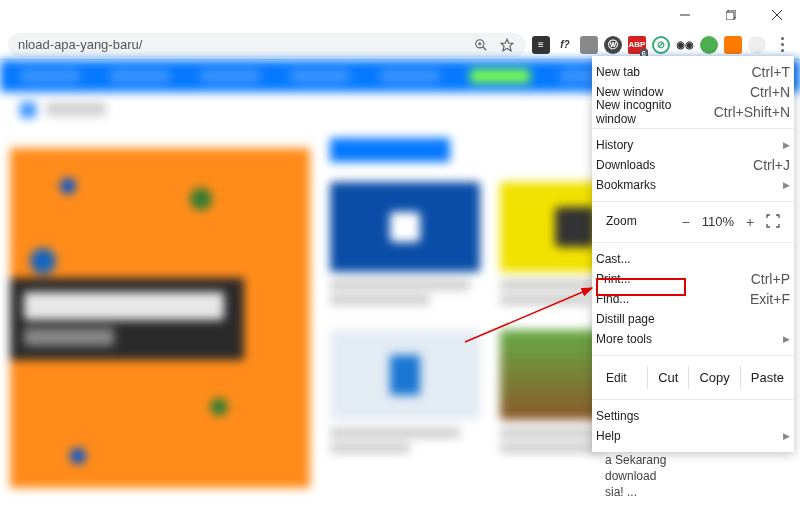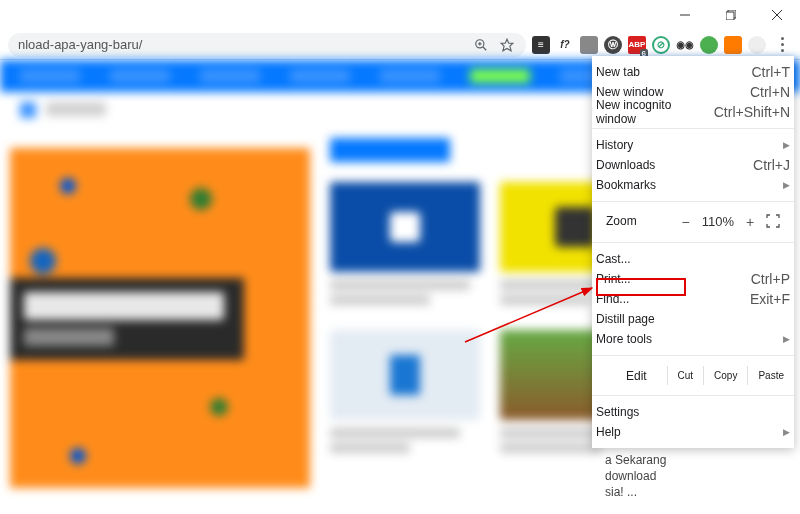--- a/index.html
+++ b/index.html
@@ -41,23 +41,23 @@
 .menu-sec { border-bottom: 1px solid #e8e8e8; padding: 6px 0; }
 .menu-sec:last-child { border-bottom: none; }
 .menu-item { display: flex; align-items: center; justify-content: space-between; padding: 4px 4px; height: 20px; cursor: pointer; }
 .menu-item .sc { color: #555; font-size: 14px; }
 .menu-item .arr { color: #888; font-size: 9px; }
 .zoom-row { display: flex; align-items: flex-start; padding: 6px 14px; gap: 8px; }
 .zoom-row .lbl { flex: 1; }
 .zoom-row .zbtn { width: 16px; text-align: center; color: #555; cursor: pointer; font-size: 14px; }
 .zoom-row .pct { font-size: 13px; color: #333; }
 .zoom-row .full { width: 14px; height: 14px; cursor: pointer; }
-.edit-row { display: flex; align-items: center; padding: 4px 0 4px 14px; margin-left: 20px; }
+.edit-row { display: flex; align-items: center; padding: 4px 0 4px 14px; }
 .edit-row .lbl { flex: 1; }
-.edit-row .eb { border-left: 1px solid #e0e0e0; padding: 4px 10px; font-size: 10px; cursor: pointer; }
+.edit-row .eb { border-left: 1px solid #e0e0e0; padding: 4px 10px; font-size: 13px; cursor: pointer; }
 
 .highlight { position: absolute; border: 2px solid #e00000; pointer-events: none; z-index: 200; }
 .arrow-svg { position: absolute; pointer-events: none; z-index: 199; }
 
 .abp-badge { position: relative; background: #d92020; color: #fff; border-radius: 2px; font-size: 8px; font-weight: bold; }
 .abp-badge .count { position: absolute; bottom: -4px; right: -2px; background: #555; color: #fff; font-size: 8px; padding: 0 2px; border-radius: 2px; line-height: 9px; }
 </style>
 </head>
 <body>
 

